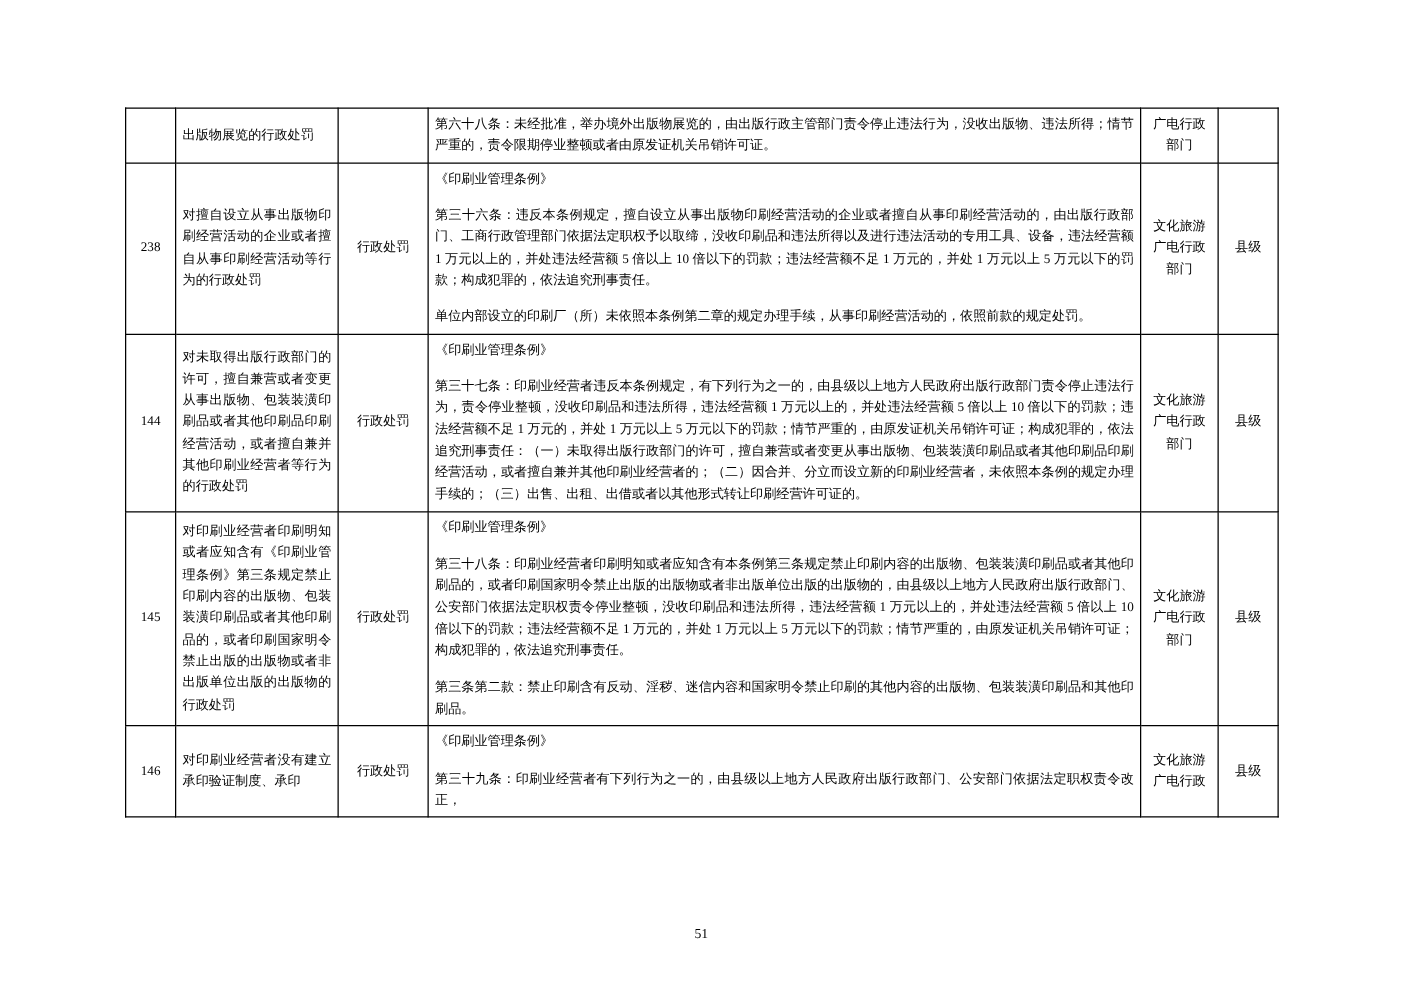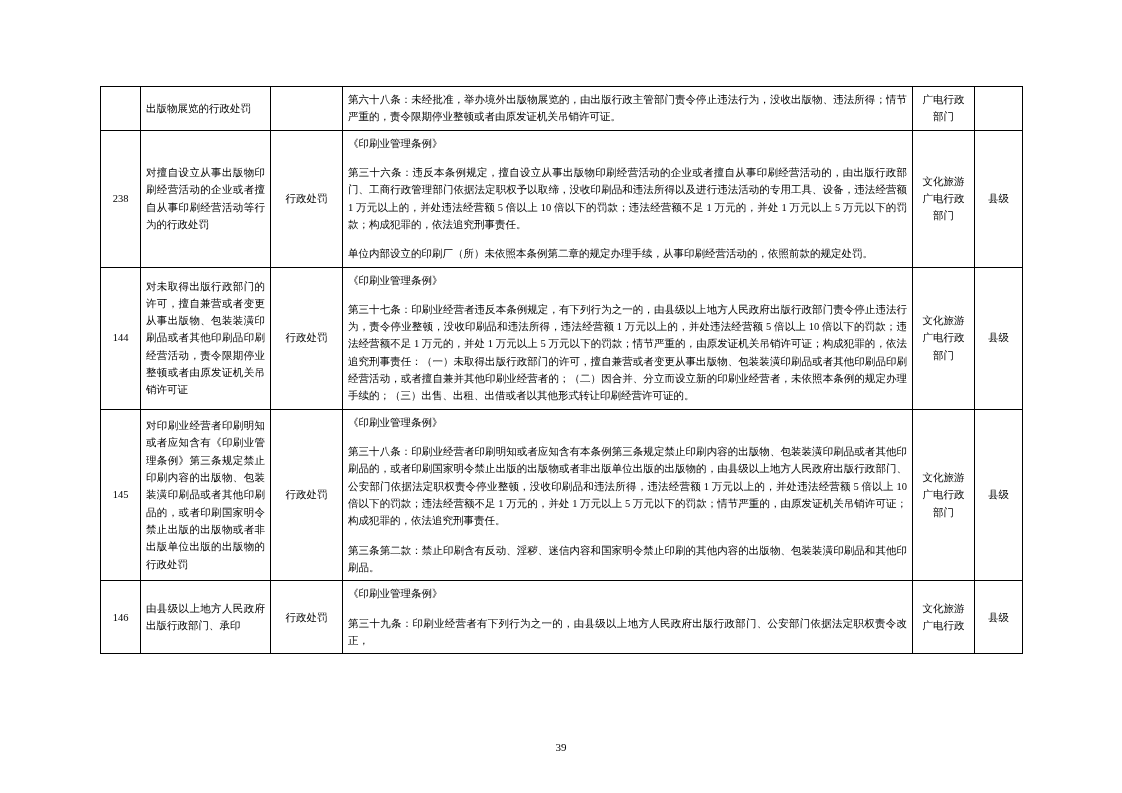--- a/index.html
+++ b/index.html
@@ -105,21 +105,21 @@
           <p class="cell-p just">第三十六条：违反本条例规定，擅自设立从事出版物印刷经营活动的企业或者擅自从事印刷经营活动的，由出版行政部门、工商行政管理部门依据法定职权予以取缔，没收印刷品和违法所得以及进行违法活动的专用工具、设备，违法经营额 1 万元以上的，并处违法经营额 5 倍以上 10 倍以下的罚款；违法经营额不足 1 万元的，并处 1 万元以上 5 万元以下的罚款；构成犯罪的，依法追究刑事责任。</p>
           <p class="cell-p just">单位内部设立的印刷厂（所）未依照本条例第二章的规定办理手续，从事印刷经营活动的，依照前款的规定处罚。</p>
         </td>
         <td class="col-org org-line">文化旅游广电行政部门</td>
         <td class="col-level">县级</td>
       </tr>
 
       <tr>
         <td class="col-no">144</td>
         <td class="col-item">
-          <p class="cell-p">对未取得出版行政部门的许可，擅自兼营或者变更从事出版物、包装装潢印刷品或者其他印刷品印刷经营活动，责令限期停业整顿或者由原发证机关吊销许可证</p>
+          <p class="cell-p">对未取得出版行政部门的许可，擅自兼营或者变更从事出版物、包装装潢印刷品或者其他印刷品印刷经营活动，或者擅自兼并其他印刷业经营者等行为的行政处罚</p>
         </td>
         <td class="col-type">行政处罚</td>
         <td class="col-basis">
           <p class="cell-p">《印刷业管理条例》</p>
           <p class="cell-p just">第三十七条：印刷业经营者违反本条例规定，有下列行为之一的，由县级以上地方人民政府出版行政部门责令停止违法行为，责令停业整顿，没收印刷品和违法所得，违法经营额 1 万元以上的，并处违法经营额 5 倍以上 10 倍以下的罚款；违法经营额不足 1 万元的，并处 1 万元以上 5 万元以下的罚款；情节严重的，由原发证机关吊销许可证；构成犯罪的，依法追究刑事责任：（一）未取得出版行政部门的许可，擅自兼营或者变更从事出版物、包装装潢印刷品或者其他印刷品印刷经营活动，或者擅自兼并其他印刷业经营者的；（二）因合并、分立而设立新的印刷业经营者，未依照本条例的规定办理手续的；（三）出售、出租、出借或者以其他形式转让印刷经营许可证的。</p>
         </td>
         <td class="col-org org-line">文化旅游广电行政部门</td>
         <td class="col-level">县级</td>
       </tr>
 
@@ -134,28 +134,28 @@
           <p class="cell-p just">第三十八条：印刷业经营者印刷明知或者应知含有本条例第三条规定禁止印刷内容的出版物、包装装潢印刷品或者其他印刷品的，或者印刷国家明令禁止出版的出版物或者非出版单位出版的出版物的，由县级以上地方人民政府出版行政部门、公安部门依据法定职权责令停业整顿，没收印刷品和违法所得，违法经营额 1 万元以上的，并处违法经营额 5 倍以上 10 倍以下的罚款；违法经营额不足 1 万元的，并处 1 万元以上 5 万元以下的罚款；情节严重的，由原发证机关吊销许可证；构成犯罪的，依法追究刑事责任。</p>
           <p class="cell-p just">第三条第二款：禁止印刷含有反动、淫秽、迷信内容和国家明令禁止印刷的其他内容的出版物、包装装潢印刷品和其他印刷品。</p>
         </td>
         <td class="col-org org-line">文化旅游广电行政部门</td>
         <td class="col-level">县级</td>
       </tr>
 
       <tr>
         <td class="col-no">146</td>
         <td class="col-item">
-          <p class="cell-p">由县级以上地方人民政府出版行政部门、承印</p>
+          <p class="cell-p">对印刷业经营者没有建立承印验证制度、承印</p>
         </td>
         <td class="col-type">行政处罚</td>
         <td class="col-basis">
           <p class="cell-p">《印刷业管理条例》</p>
           <p class="cell-p just">第三十九条：印刷业经营者有下列行为之一的，由县级以上地方人民政府出版行政部门、公安部门依据法定职权责令改正，</p>
         </td>
         <td class="col-org org-line">文化旅游广电行政</td>
         <td class="col-level">县级</td>
       </tr>
 
     </tbody>
   </table>
 
-  <div class="page-number">39</div>
+  <div class="page-number">51</div>
 </div>
 
 </body></html>

